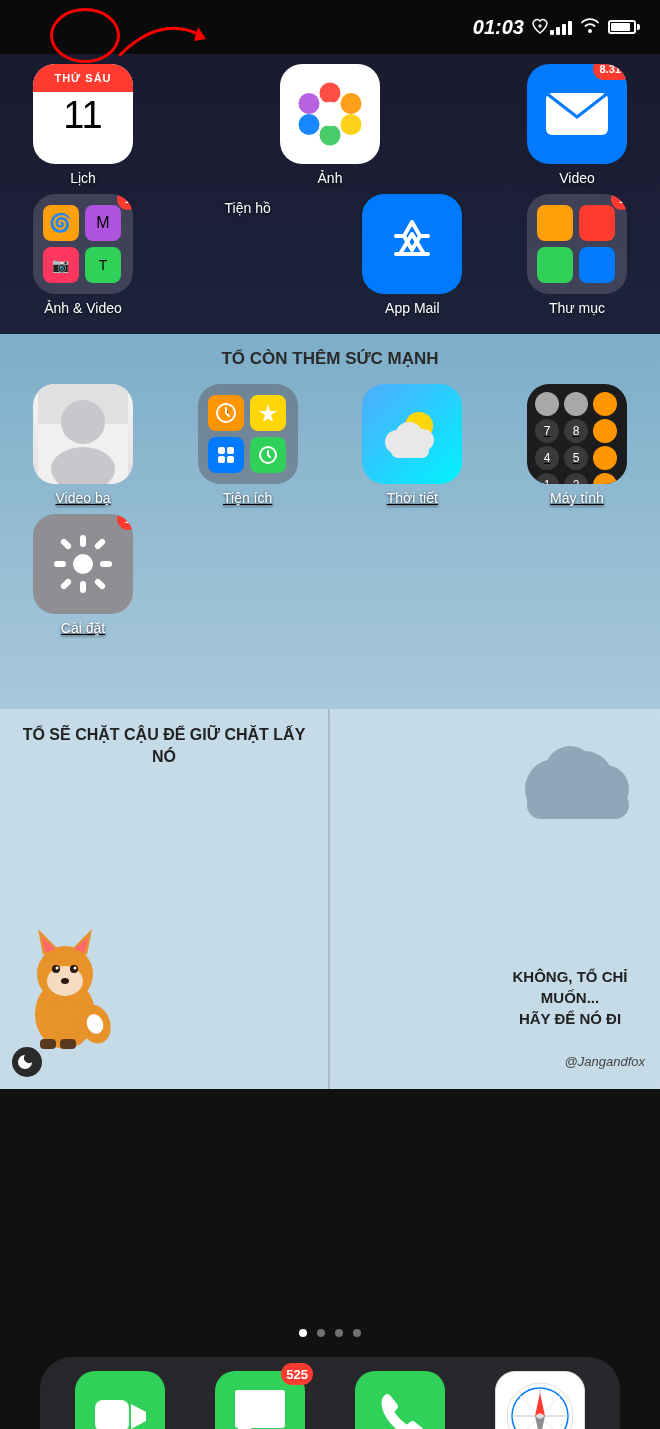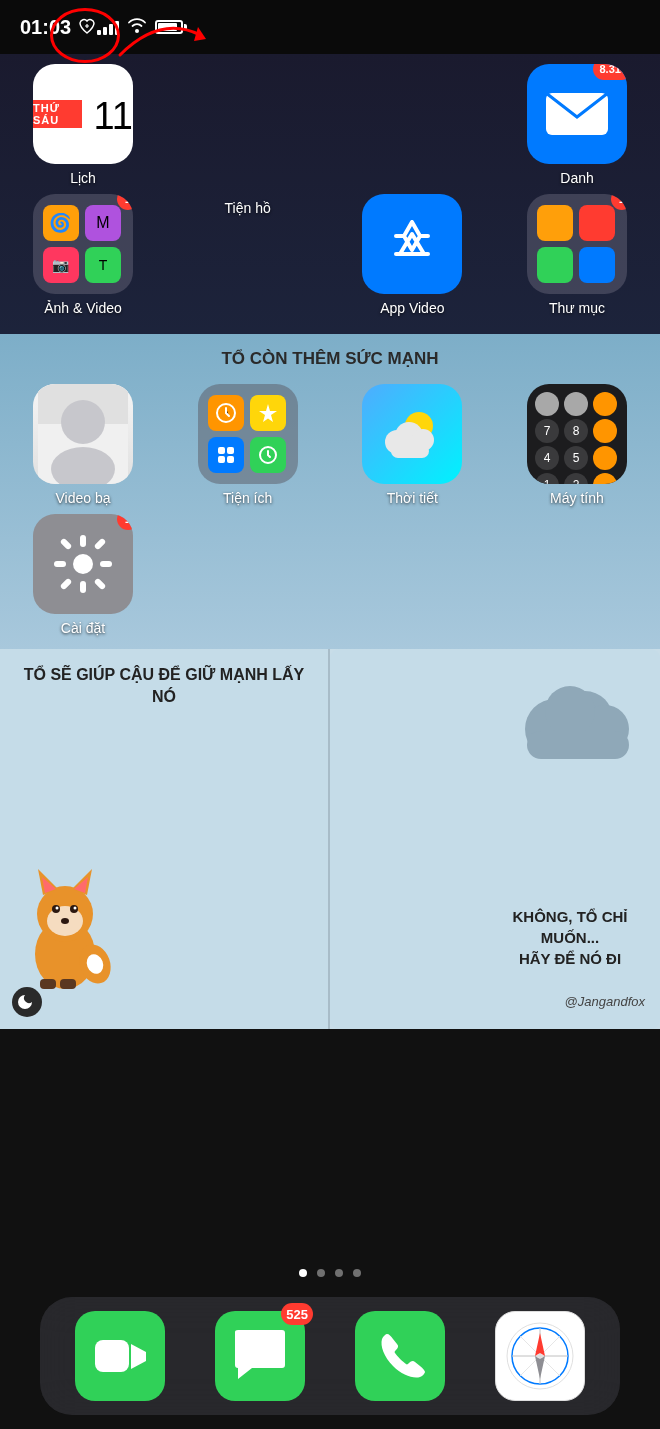--- a/index.html
+++ b/index.html
@@ -13,23 +13,24 @@
     }
 
     
     .status-bar {
       position: relative;
       width: 100%;
       height: 54px;
       background: #000;
       display: flex;
       align-items: center;
-      justify-content: flex-start;
+      justify-content: flex-end;
       padding: 0 20px;
       z-index: 10;
+      font-style: italic;
     }
     .status-time {
       color: #fff;
       font-size: 20px;
       font-weight: 600;
       display: flex;
       align-items: center;
       gap: 6px;
     }
     .status-right {
@@ -312,38 +313,52 @@
       </div>
     </div>
   </div>
 
   <div class="main-content" style="background: linear-gradient(180deg, #1a1a2e 0%, #1e2a45 35%, #2d4a6e 65%, #4a6080 100%); min-height:1100px; position:relative;">
 
     <div class="app-grid">
       <div class="app-row">
 
         <div class="app-item">
-          <div class="app-icon calendar-icon" style="flex-direction:row;justify-content:flex-start;overflow:hidden;gap:12px;">
+          <div class="app-icon calendar-icon" style="flex-direction:column;justify-content:flex-start;overflow:hidden;">
             <div class="cal-top">THỨ SÁU</div>
             <div class="cal-num">11</div>
           </div>
           <div class="app-label">Lịch</div>
         </div>
 
+        <div class="app-item">
+          <div class="app-icon photos-icon">
+            <svg class="photos-flower" viewBox="0 0 80 80">
+              <circle cx="40" cy="16" r="12" fill="#ff3b30" opacity="0.9"></circle>
+              <circle cx="64" cy="28" r="12" fill="#ff9500" opacity="0.9"></circle>
+              <circle cx="64" cy="52" r="12" fill="#ffcc00" opacity="0.9"></circle>
+              <circle cx="40" cy="64" r="12" fill="#34c759" opacity="0.9"></circle>
+              <circle cx="16" cy="52" r="12" fill="#007aff" opacity="0.9"></circle>
+              <circle cx="16" cy="28" r="12" fill="#af52de" opacity="0.9"></circle>
+              <circle cx="40" cy="40" r="14" fill="#fff" opacity="0.95"></circle>
+            </svg>
+          </div>
+          <div class="app-label">Ảnh</div>
+        </div>
 
 
         <div class="app-item">
           <div class="app-icon mail-icon" style="position:relative;">
             <div class="badge" style="font-size:11px;padding:2px 6px;">8.319</div>
             <svg width="66" height="46" viewBox="0 0 66 46">
               <rect x="2" y="2" width="62" height="42" rx="6" fill="#fff"></rect>
               <polyline points="2,2 33,26 64,2" fill="none" stroke="#007aff" stroke-width="3"></polyline>
             </svg>
           </div>
-          <div class="app-label">Danh</div>
+          <div class="app-label">Video</div>
         </div>
       </div>
 
       <div class="app-row">
 
         <div class="app-item">
           <div class="app-icon" style="background:rgba(100,100,120,0.5);display:grid;grid-template-columns:1fr 1fr;grid-template-rows:1fr 1fr;gap:4px;padding:10px;position:relative;">
             <div class="badge">1</div>
             <div style="border-radius:8px;width:36px;height:36px;background:#ff9f0a;display:flex;align-items:center;justify-content:center;font-size:18px;">🌀</div>
             <div style="border-radius:8px;width:36px;height:36px;background:#af52de;display:flex;align-items:center;justify-content:center;font-size:16px;">M</div>
@@ -357,40 +372,40 @@
           <div class="app-label">Tiện hồ</div>
         </div>
 
         <div class="app-item">
           <div class="app-icon appstore-icon">
             <svg width="60" height="60" viewBox="0 0 60 60">
               <path d="M30 8 L22 22 L14 22 M30 8 L38 22 L46 22 M22 22 L30 36 L38 22 M18 40 L30 20 L42 40" stroke="white" stroke-width="4" fill="none" stroke-linecap="round" stroke-linejoin="round"></path>
               <line x1="14" y1="40" x2="46" y2="40" stroke="white" stroke-width="4" stroke-linecap="round"></line>
             </svg>
           </div>
-          <div class="app-label">App Video</div>
+          <div class="app-label">App Mail</div>
         </div>
 
         <div class="app-item">
           <div class="app-icon" style="background:rgba(100,100,120,0.5);display:grid;grid-template-columns:1fr 1fr;grid-template-rows:1fr 1fr;gap:4px;padding:10px;position:relative;">
             <div class="badge">1</div>
             <div style="border-radius:8px;width:36px;height:36px;background:#ff9f0a;"></div>
             <div style="border-radius:8px;width:36px;height:36px;background:#ff3b30;"></div>
             <div style="border-radius:8px;width:36px;height:36px;background:#30d158;"></div>
             <div style="border-radius:8px;width:36px;height:36px;background:#007aff;"></div>
           </div>
           <div class="app-label">Thư mục</div>
         </div>
       </div>
     </div>
 
     <div style="position:absolute;top:290px;left:0;right:0;text-align:center;z-index:0;">
     </div>
 
-    <div style="position:relative;width:100%;background:linear-gradient(180deg,#7daec8 0%,#a8c8dc 100%);height:315px;">
+    <div style="position:relative;width:100%;background:linear-gradient(180deg,#7daec8 0%,#a8c8dc 100%);height:375px;text-decoration:underline;">
 
       <div style="position:absolute;top:15px;left:0;right:0;text-align:center;font-size:17px;font-weight:800;color:#2a2a2a;z-index:2;">TỔ CÒN THÊM SỨC MẠNH</div>
 
       <div class="app-grid" style="position:relative;z-index:3;padding-top:50px;">
         <div class="app-row">
 
           <div class="app-item">
             <div class="app-icon contacts-icon" style="overflow:hidden;justify-content:flex-end;align-items:center;">
               <svg width="90" height="100" viewBox="0 0 90 100">
                 <rect x="0" y="0" width="90" height="100" fill="#f0f0f0"></rect>
@@ -490,21 +505,21 @@
 
           <div class="app-item"></div>
           <div class="app-item"></div>
         </div>
       </div>
     </div>
 
     <div style="display:flex;width:100%;height:380px;background:#c8dde8;">
 
       <div style="width:50%;height:100%;background:#c5dce8;border-right:2px solid #a8bcc8;position:relative;display:flex;flex-direction:column;padding:15px;">
-        <div style="font-size:16px;font-weight:800;color:#222;text-align:center;line-height:1.4;">TỔ SẼ GIÚP CẬU ĐỂ GIỮ MẠNH LẤY NÓ</div>
+        <div style="font-size:16px;font-weight:800;color:#222;text-align:center;line-height:1.4;">TỔ SẼ CHẶT CẬU ĐỂ GIỮ CHẶT LẤY NÓ</div>
 
         <div style="position:absolute;bottom:12px;left:12px;width:30px;height:30px;background:#2a2a2a;border-radius:50%;display:flex;align-items:center;justify-content:center;">
           <svg width="20" height="20" viewBox="0 0 20 20">
               <path d="M15 10a7 7 0 1 1-7-7 5 5 0 0 0 7 7z" fill="white"></path>
             </svg>
         </div>
 
         <svg style="position:absolute;bottom:40px;left:10px;" width="110" height="130" viewBox="0 0 110 130">
 
           <ellipse cx="55" cy="95" rx="30" ry="35" fill="#e8922a"></ellipse>

